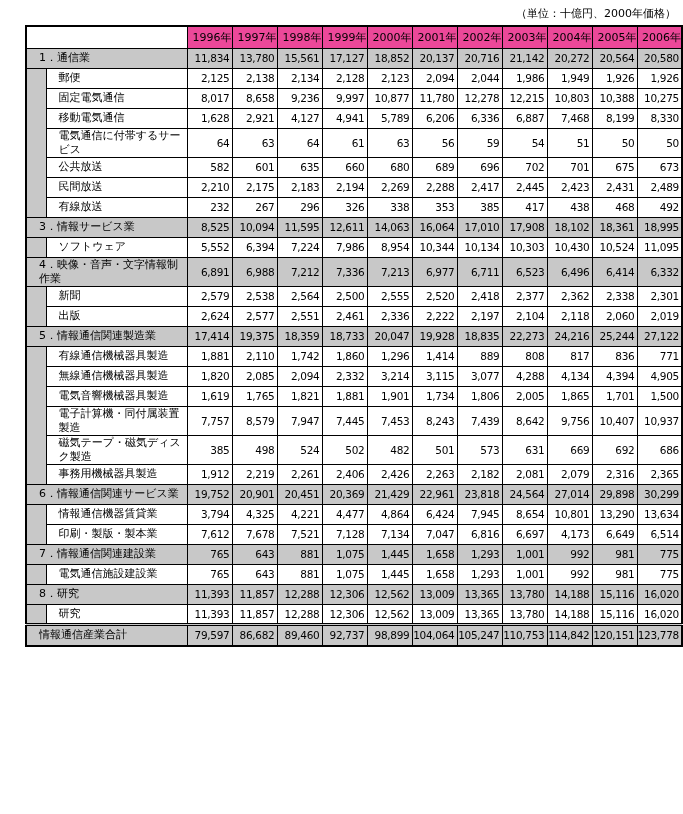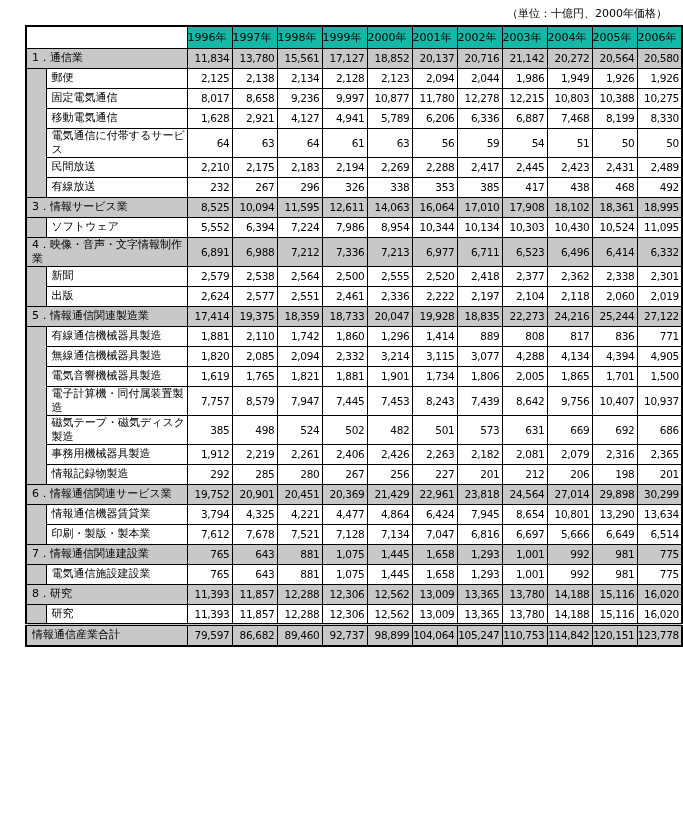--- a/index.html
+++ b/index.html
@@ -12,21 +12,21 @@
     margin:0;
     width:683px;
     height:814px;
     background:var(--page-bg);
     font-family:"DejaVu Sans","Liberation Sans",sans-serif;
     position:relative;
   }
   .unit-note{
     position:absolute;
     top:6px;
-    right:16px;
+    right:7px;
     font-size:11px;
     color:#000;
     white-space:nowrap;
   }
   table.data{
     position:absolute;
     top:25px;
     left:25px;
     border-collapse:collapse;
     table-layout:fixed;
@@ -39,35 +39,35 @@
     border:1px solid var(--border);
     font-size:11px;
     font-weight:normal;
     height:20px;
     padding:0;
     vertical-align:middle;
     color:#000;
   }
   th.corner{background:#fff;}
   th.year{
-    text-align:left;
-    background:#14b8a6;
+    text-align:right;
+    background:#ec4899;
     height:22px;
     font-size:11px;
   }
   td.num{
     text-align:right;
     padding-right:2px;
     font-size:10.5px;
     letter-spacing:-0.3px;
     white-space:nowrap;
   }
   td.lbl{
     text-align:left;
-    padding-left:5px;
+    padding-left:12px;
     word-break:break-all;
     line-height:14px;
   }
   tr.section td{background:var(--section-bg);}
   tr.total td{
     background:var(--section-bg);
     border-top:3px double var(--border);
     height:22px;
   }
   td.indent{
@@ -184,20 +184,35 @@
         <td class="num">63</td>
         <td class="num">56</td>
         <td class="num">59</td>
         <td class="num">54</td>
         <td class="num">51</td>
         <td class="num">50</td>
         <td class="num">50</td>
       </tr>
       <tr class="sub">
         <td class="indent"></td>
+        <td class="lbl">公共放送</td>
+        <td class="num">582</td>
+        <td class="num">601</td>
+        <td class="num">635</td>
+        <td class="num">660</td>
+        <td class="num">680</td>
+        <td class="num">689</td>
+        <td class="num">696</td>
+        <td class="num">702</td>
+        <td class="num">701</td>
+        <td class="num">675</td>
+        <td class="num">673</td>
+      </tr>
+      <tr class="sub">
+        <td class="indent"></td>
         <td class="lbl">民間放送</td>
         <td class="num">2,210</td>
         <td class="num">2,175</td>
         <td class="num">2,183</td>
         <td class="num">2,194</td>
         <td class="num">2,269</td>
         <td class="num">2,288</td>
         <td class="num">2,417</td>
         <td class="num">2,445</td>
         <td class="num">2,423</td>
@@ -389,35 +404,20 @@
         <td class="num">2,261</td>
         <td class="num">2,406</td>
         <td class="num">2,426</td>
         <td class="num">2,263</td>
         <td class="num">2,182</td>
         <td class="num">2,081</td>
         <td class="num">2,079</td>
         <td class="num">2,316</td>
         <td class="num">2,365</td>
       </tr>
-      <tr class="sub">
-        <td class="indent"></td>
-        <td class="lbl">情報記録物製造</td>
-        <td class="num">292</td>
-        <td class="num">285</td>
-        <td class="num">280</td>
-        <td class="num">267</td>
-        <td class="num">256</td>
-        <td class="num">227</td>
-        <td class="num">201</td>
-        <td class="num">212</td>
-        <td class="num">206</td>
-        <td class="num">198</td>
-        <td class="num">201</td>
-      </tr>
       <tr class="section">
         <td class="lbl" colspan="2">6．情報通信関連サービス業</td>
         <td class="num">19,752</td>
         <td class="num">20,901</td>
         <td class="num">20,451</td>
         <td class="num">20,369</td>
         <td class="num">21,429</td>
         <td class="num">22,961</td>
         <td class="num">23,818</td>
         <td class="num">24,564</td>
@@ -444,21 +444,21 @@
         <td class="indent"></td>
         <td class="lbl">印刷・製版・製本業</td>
         <td class="num">7,612</td>
         <td class="num">7,678</td>
         <td class="num">7,521</td>
         <td class="num">7,128</td>
         <td class="num">7,134</td>
         <td class="num">7,047</td>
         <td class="num">6,816</td>
         <td class="num">6,697</td>
-        <td class="num">5,666</td>
+        <td class="num">4,173</td>
         <td class="num">6,649</td>
         <td class="num">6,514</td>
       </tr>
       <tr class="section">
         <td class="lbl" colspan="2">7．情報通信関連建設業</td>
         <td class="num">765</td>
         <td class="num">643</td>
         <td class="num">881</td>
         <td class="num">1,075</td>
         <td class="num">1,445</td>

